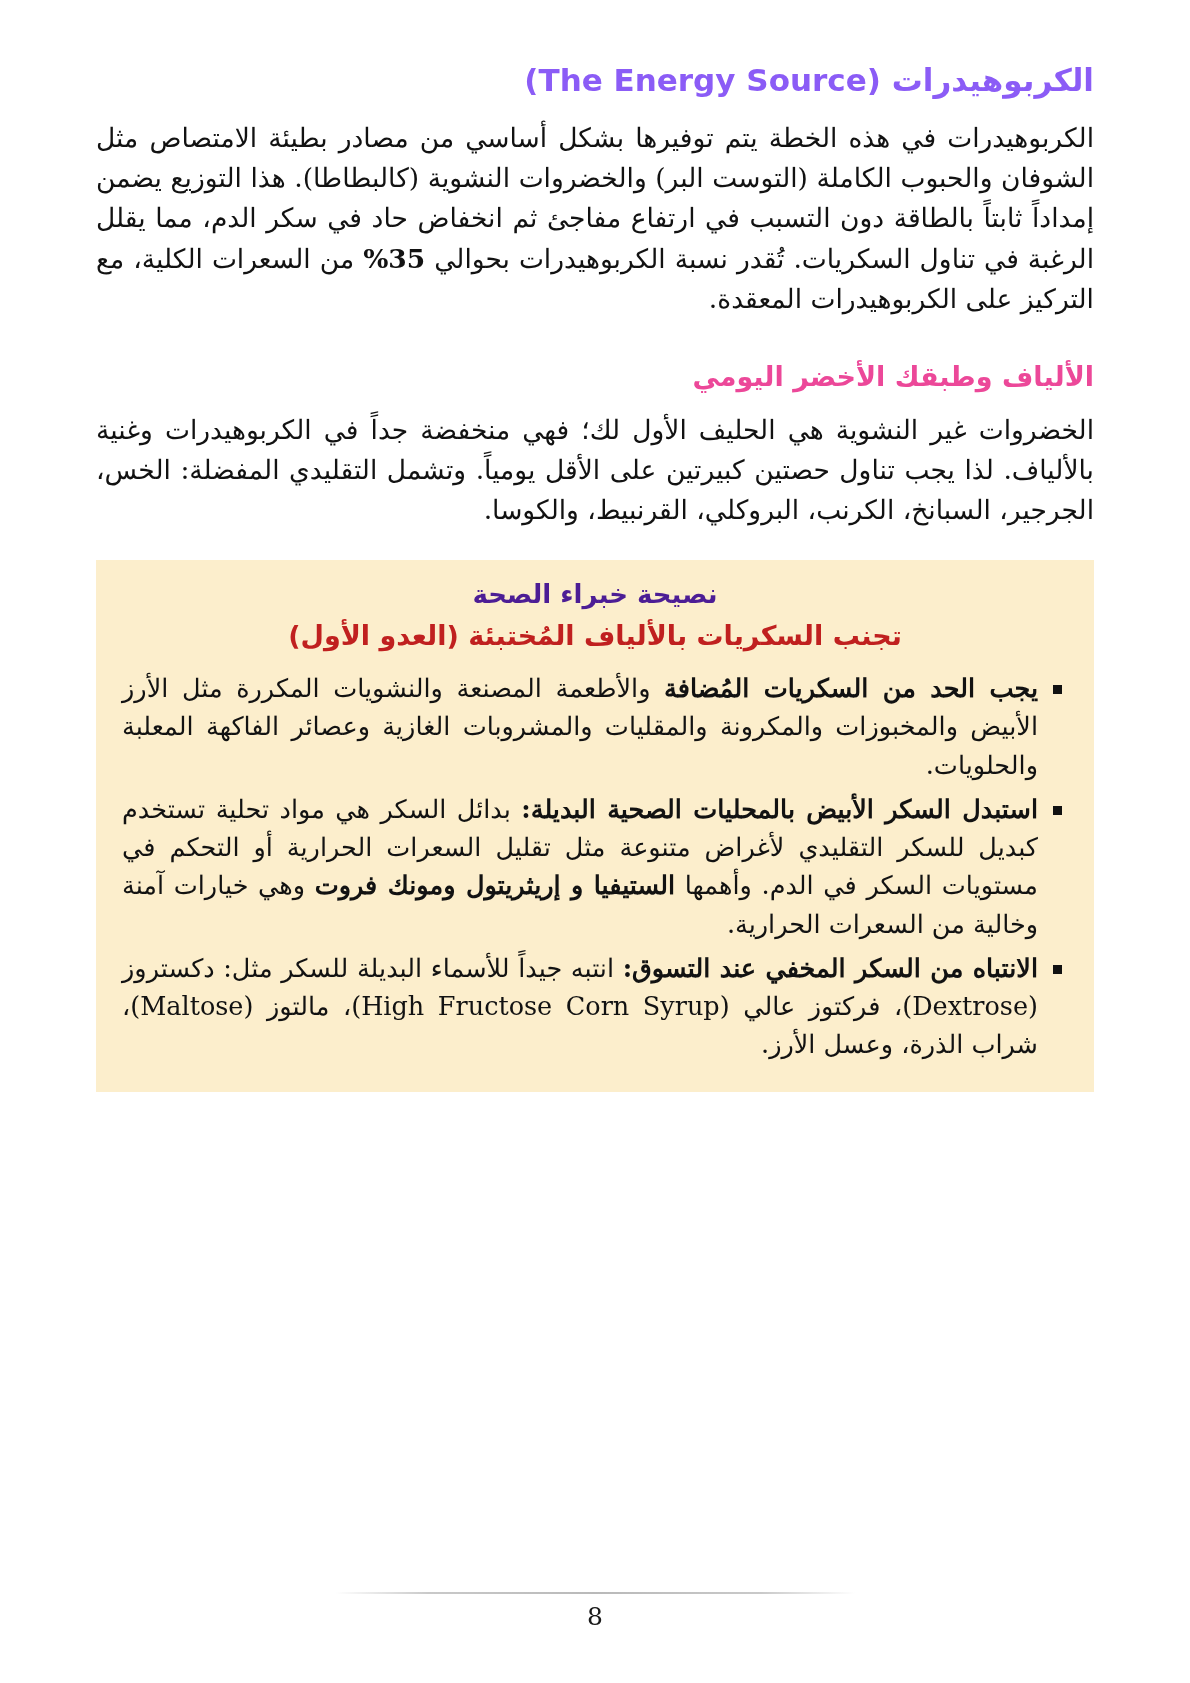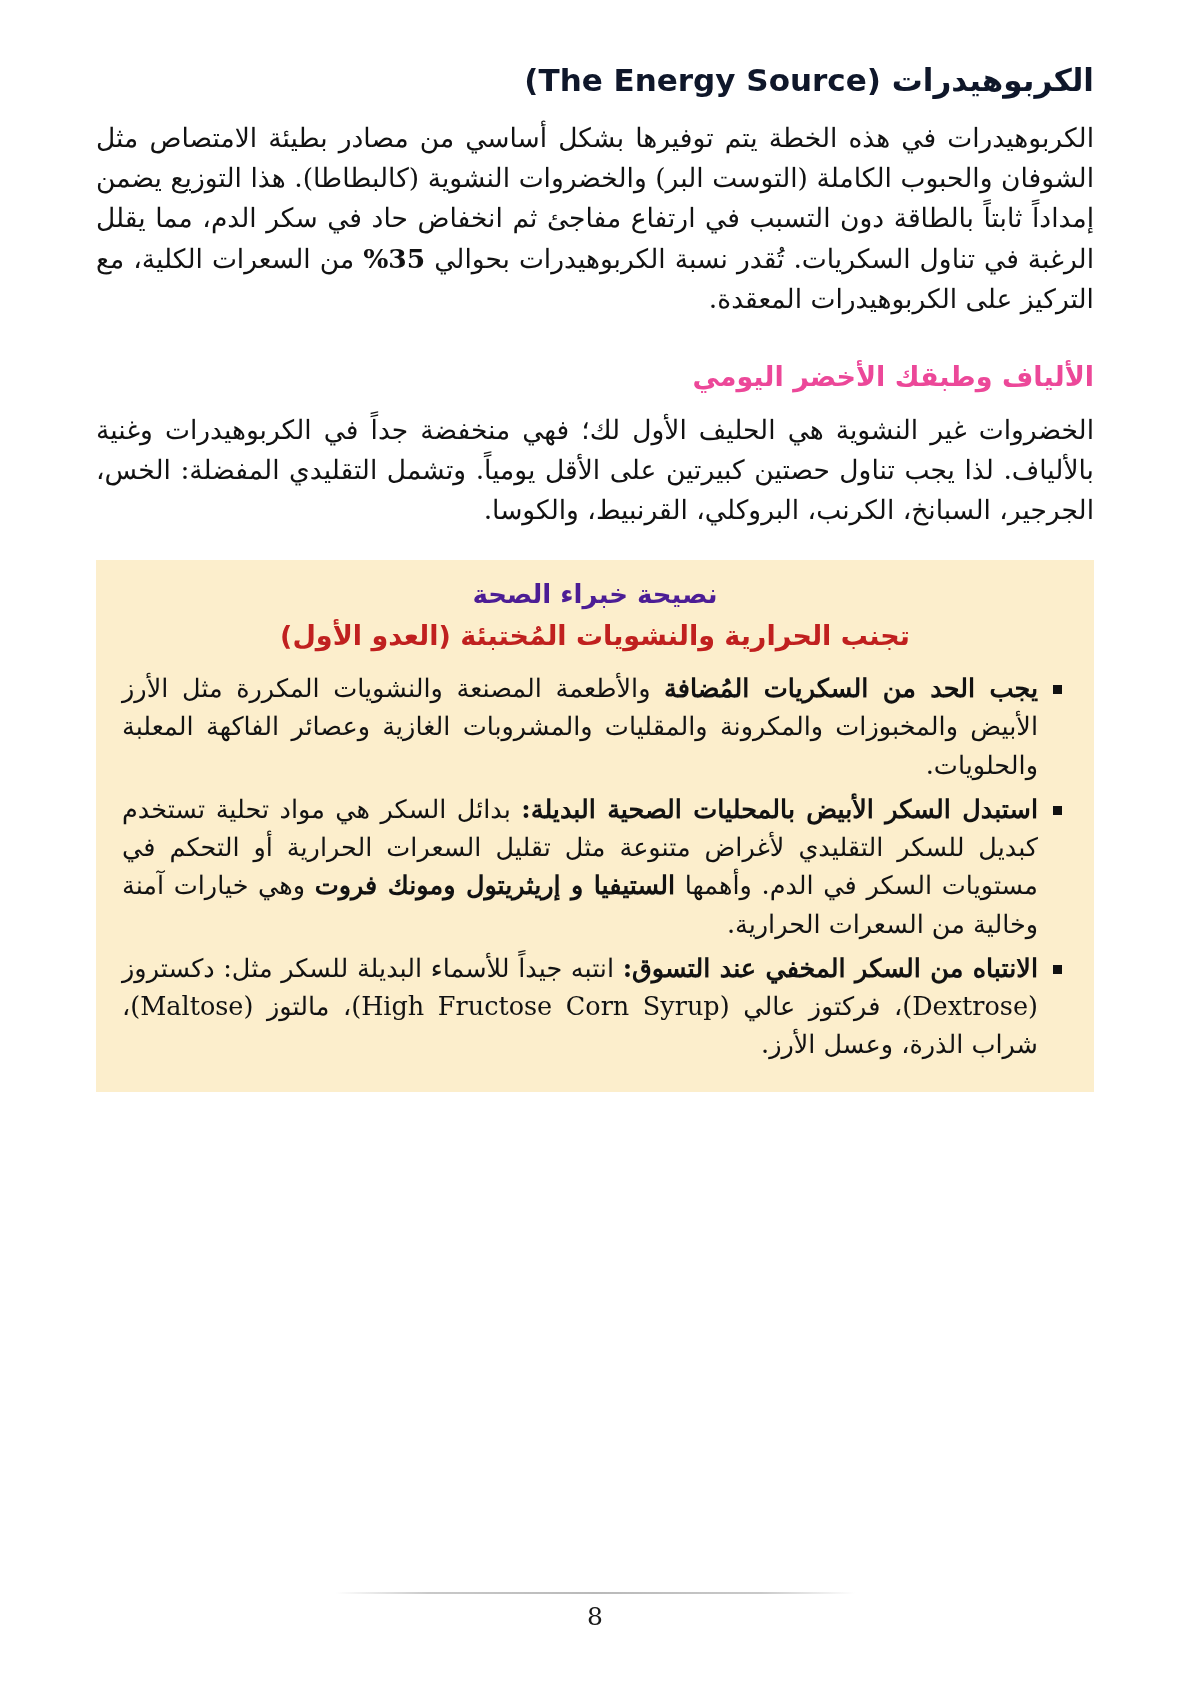--- a/index.html
+++ b/index.html
@@ -24,21 +24,21 @@
     padding: 60px 96px 0 96px;
     display: flex;
     flex-direction: column;
   }
 
   
   h1.section-heading {
     margin: 0 0 16px 0;
     font-size: 31px;
     font-weight: bold;
-    color: #0f172a;
+    color: #8b5cf6;
     text-align: right;
     line-height: 1.35;
     letter-spacing: 0;
   }
   h2.sub-heading {
     margin: 36px 0 14px 0;
     font-size: 27px;
     font-weight: bold;
     color: #ec4899;
     text-align: right;
@@ -133,21 +133,21 @@
   <h1 class="section-heading">الكربوهيدرات (The Energy Source)</h1>
 
   <p class="body-text"><span>الكربوهيدرات في هذه الخطة يتم توفيرها بشكل أساسي من مصادر بطيئة الامتصاص مثل الشوفان والحبوب الكاملة (التوست البر) والخضروات النشوية (كالبطاطا). هذا التوزيع يضمن إمداداً ثابتاً بالطاقة دون التسبب في ارتفاع مفاجئ ثم انخفاض حاد في سكر الدم، مما يقلل الرغبة في تناول السكريات. تُقدر نسبة الكربوهيدرات بحوالي </span><b>35%</b><span> من السعرات الكلية، مع التركيز على الكربوهيدرات المعقدة.</span></p>
 
   <h2 class="sub-heading">الألياف وطبقك الأخضر اليومي</h2>
 
   <p class="body-text">الخضروات غير النشوية هي الحليف الأول لك؛ فهي منخفضة جداً في الكربوهيدرات وغنية بالألياف. لذا يجب تناول حصتين كبيرتين على الأقل يومياً. وتشمل التقليدي المفضلة: الخس، الجرجير، السبانخ، الكرنب، البروكلي، القرنبيط، والكوسا.</p>
 
   <div class="callout">
     <p class="callout-title">نصيحة خبراء الصحة</p>
-    <p class="callout-subtitle">تجنب الحرارية والنشويات المُختبئة (العدو الأول)</p>
+    <p class="callout-subtitle">تجنب السكريات بالألياف المُختبئة (العدو الأول)</p>
 
     <ul class="callout-list">
       <li>
         <span class="bullet-square"></span><b>يجب الحد من السكريات المُضافة</b><span> والأطعمة المصنعة والنشويات المكررة مثل الأرز الأبيض والمخبوزات والمكرونة والمقليات والمشروبات الغازية وعصائر الفاكهة المعلبة والحلويات.</span>
       </li>
       <li>
         <span class="bullet-square"></span><b>استبدل السكر الأبيض بالمحليات الصحية البديلة:</b><span> بدائل السكر هي مواد تحلية تستخدم كبديل للسكر التقليدي لأغراض متنوعة مثل تقليل السعرات الحرارية أو التحكم في مستويات السكر في الدم. وأهمها </span><b>الستيفيا و إريثريتول ومونك فروت</b><span> وهي خيارات آمنة وخالية من السعرات الحرارية.</span>
       </li>
       <li>
         <span class="bullet-square"></span><b>الانتباه من السكر المخفي عند التسوق:</b><span> انتبه جيداً للأسماء البديلة للسكر مثل: دكستروز (Dextrose)، فركتوز عالي (High Fructose Corn Syrup)، مالتوز (Maltose)، شراب الذرة، وعسل الأرز.</span>

